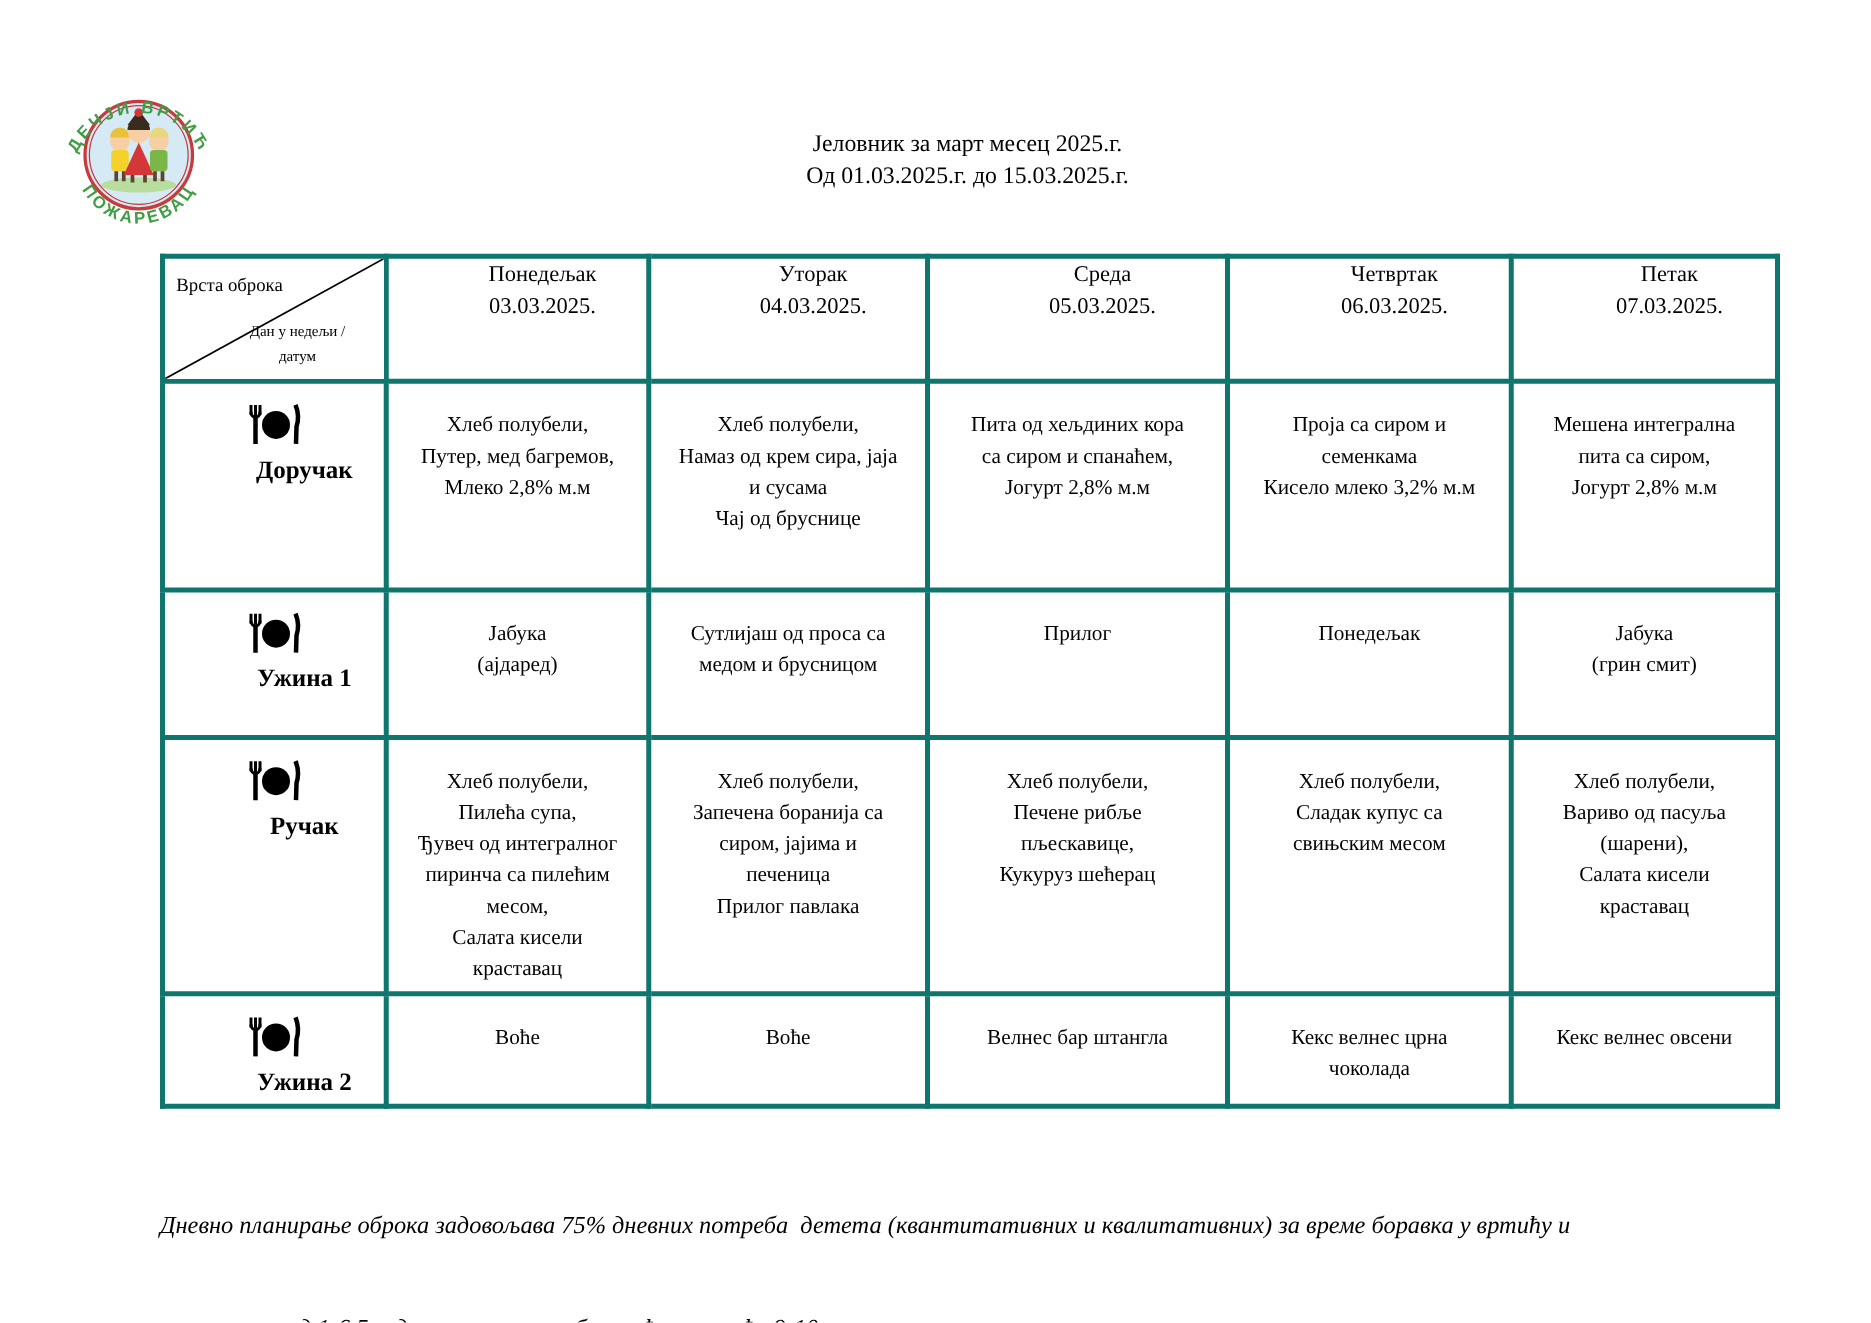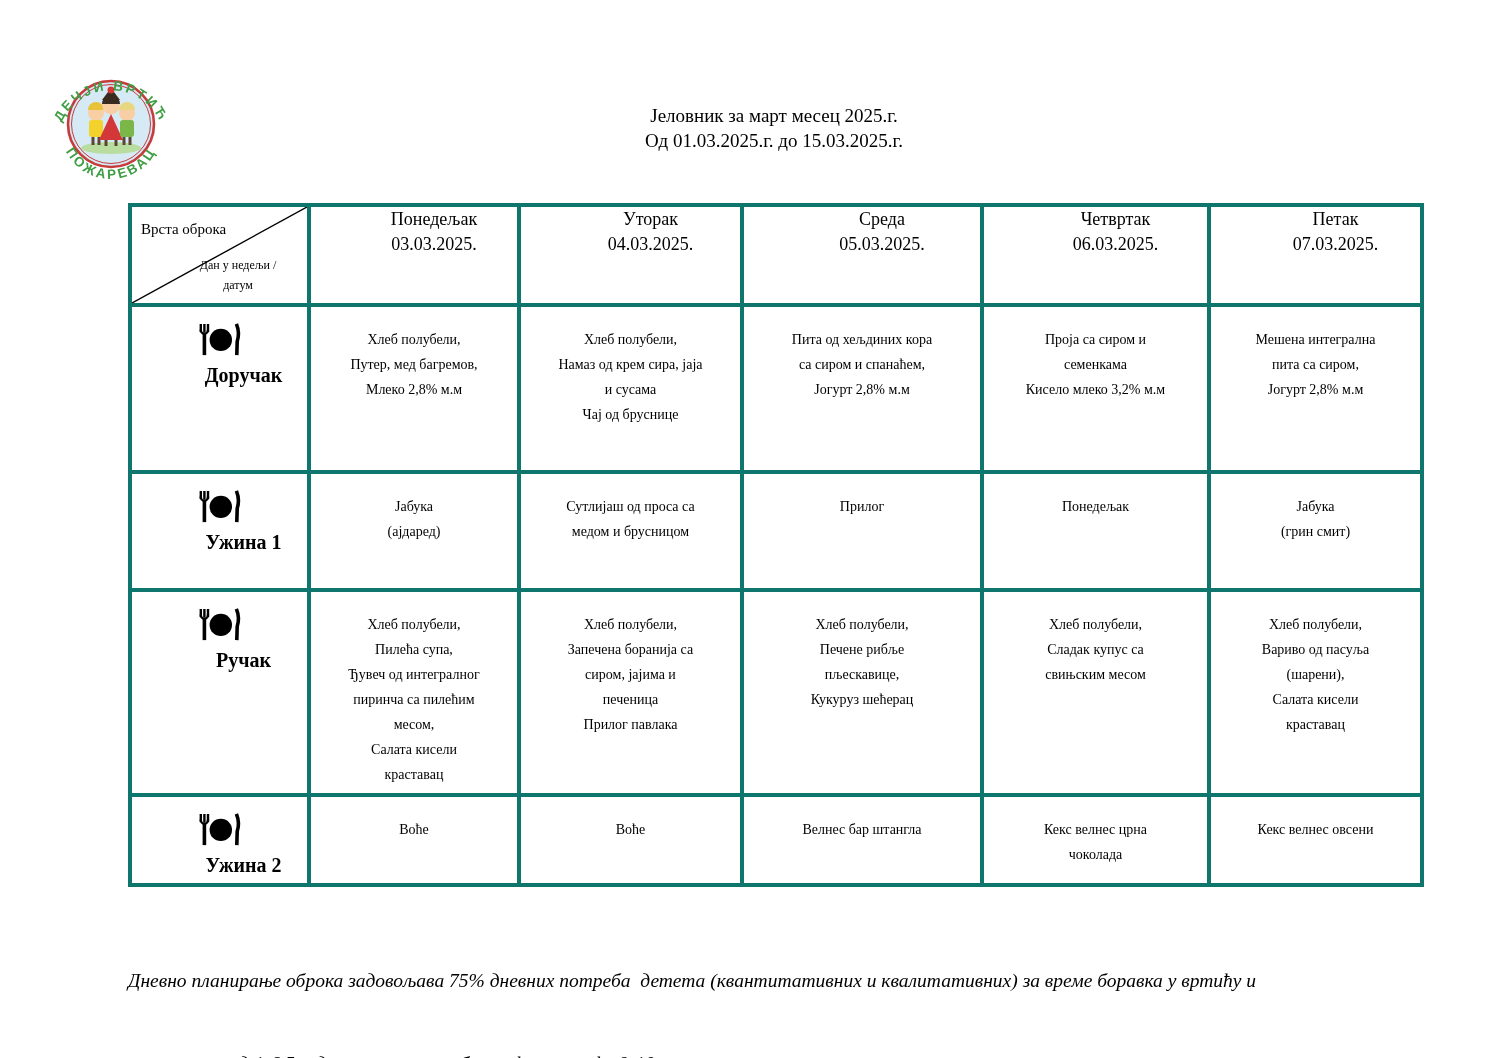--- a/index.html
+++ b/index.html
@@ -73,21 +73,21 @@
   td.label-cell {
     text-align: center;
     padding-top: 14px;
   }
   .meal-icon-svg { width: 48px; height: 37px; display: inline-block; }
   .label-text {
     font-size: 20px; font-weight: bold; line-height: 26px; padding-left: 48px;
   }
 
   td.menu-cell {
-    font-size: 14px;
+    font-size: 17px;
     text-align: center;
     padding: 20px 8px 6px 8px;
     line-height: 25px;
     white-space: pre-line;
   }
 
   
   .footer-note {
     position: absolute; left: 128px; top: 912px; width: 1320px;
     font-style: italic;

